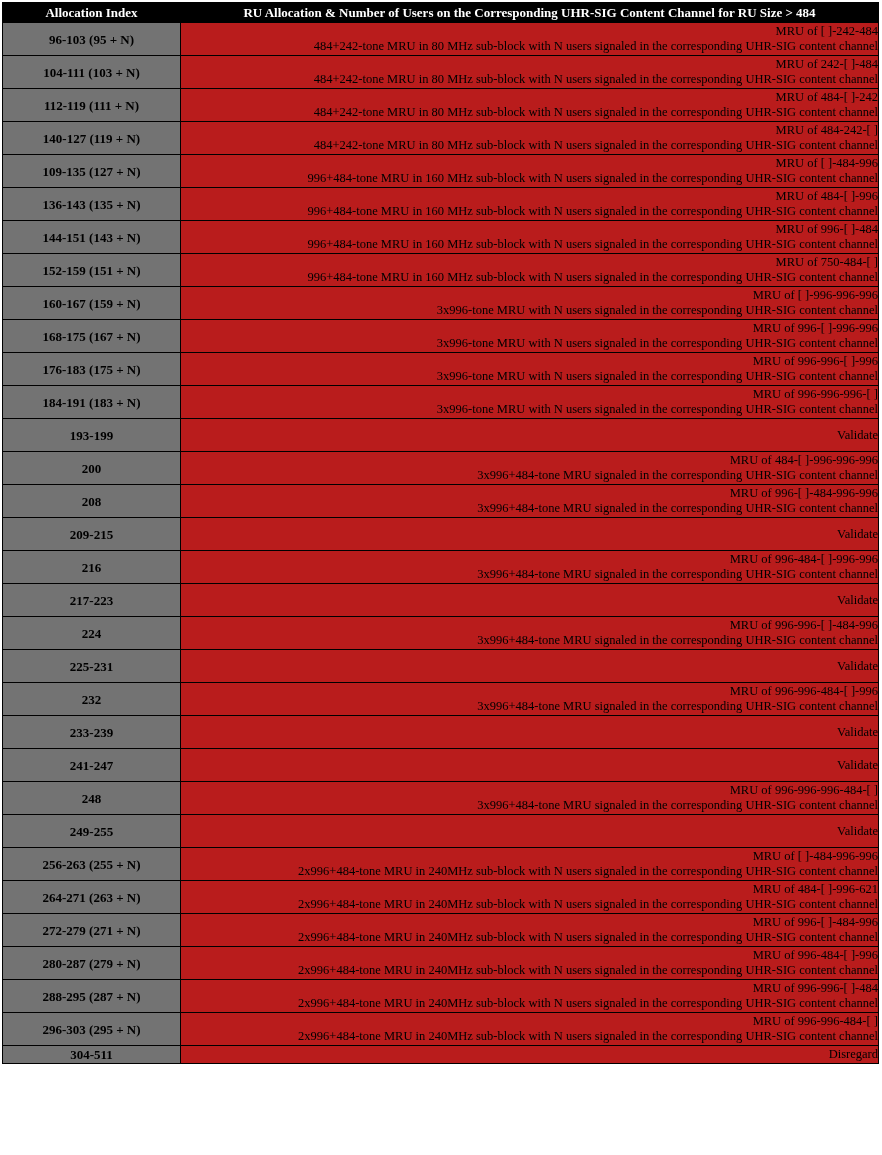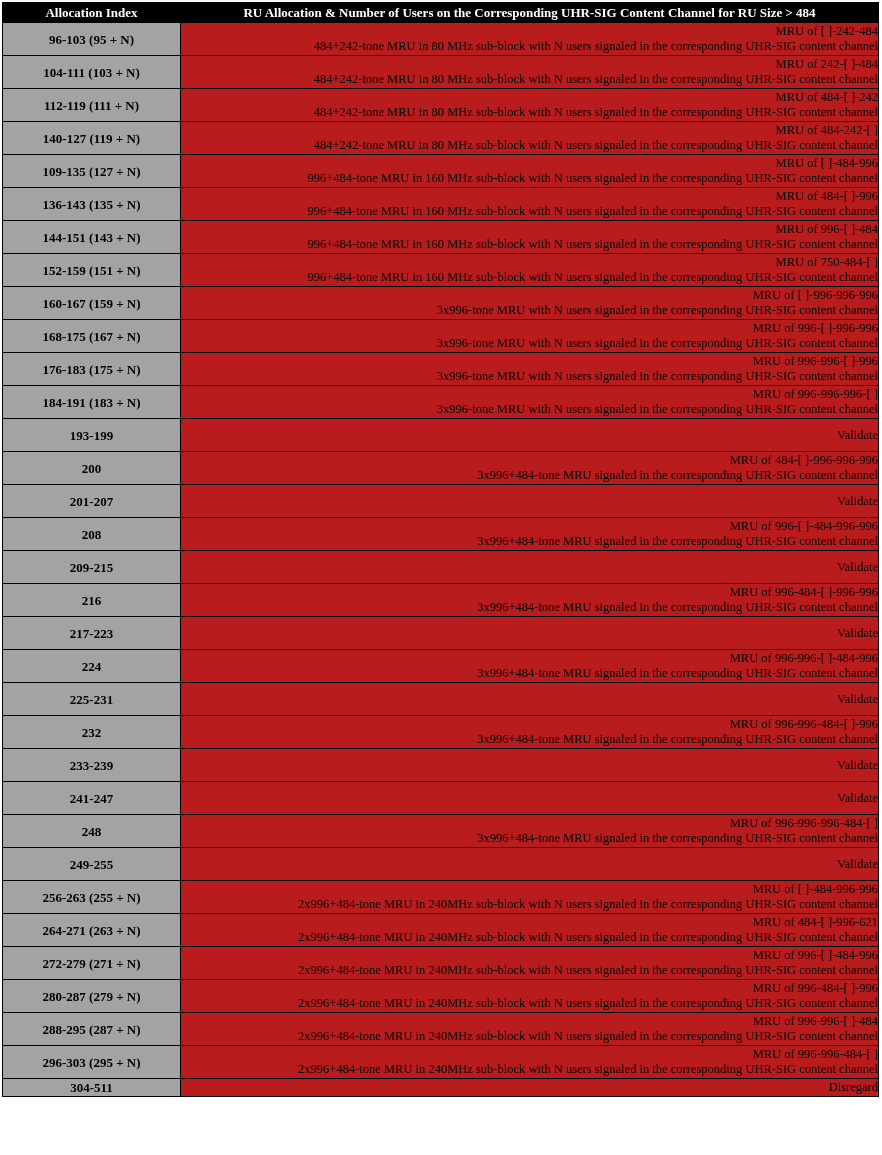--- a/index.html
+++ b/index.html
@@ -39,21 +39,21 @@
     text-align: center;
     height: 19px;
     line-height: 17px;
     font-family: Liberation Serif, serif;
   }
   td.idx {
     text-align: center;
     font-size: 13px;
     font-weight: bold;
     color: #000000;
-    background: #a3a3a3;
+    background: #737373;
     padding: 1px 2px;
     line-height: 15px;
   }
   td.desc {
     text-align: right;
     font-size: 12.5px;
     font-weight: normal;
     color: #000000;
     background: #b91c1c;
     padding: 1px 3px;
@@ -182,26 +182,20 @@
             <span class="line2">Validate</span>
           </td>
         </tr>
         <tr class="two-line">
           <td class="idx">200</td>
           <td class="desc">
             <span class="line1">MRU of 484-[ ]-996-996-996</span>
             <span class="line2">3x996+484-tone MRU signaled in the corresponding UHR-SIG content channel</span>
           </td>
         </tr>
-        <tr class="single-line">
-          <td class="idx">201-207</td>
-          <td class="desc single">
-            <span class="line2">Validate</span>
-          </td>
-        </tr>
         <tr class="two-line">
           <td class="idx">208</td>
           <td class="desc">
             <span class="line1">MRU of 996-[ ]-484-996-996</span>
             <span class="line2">3x996+484-tone MRU signaled in the corresponding UHR-SIG content channel</span>
           </td>
         </tr>
         <tr class="single-line">
           <td class="idx">209-215</td>
           <td class="desc single">

